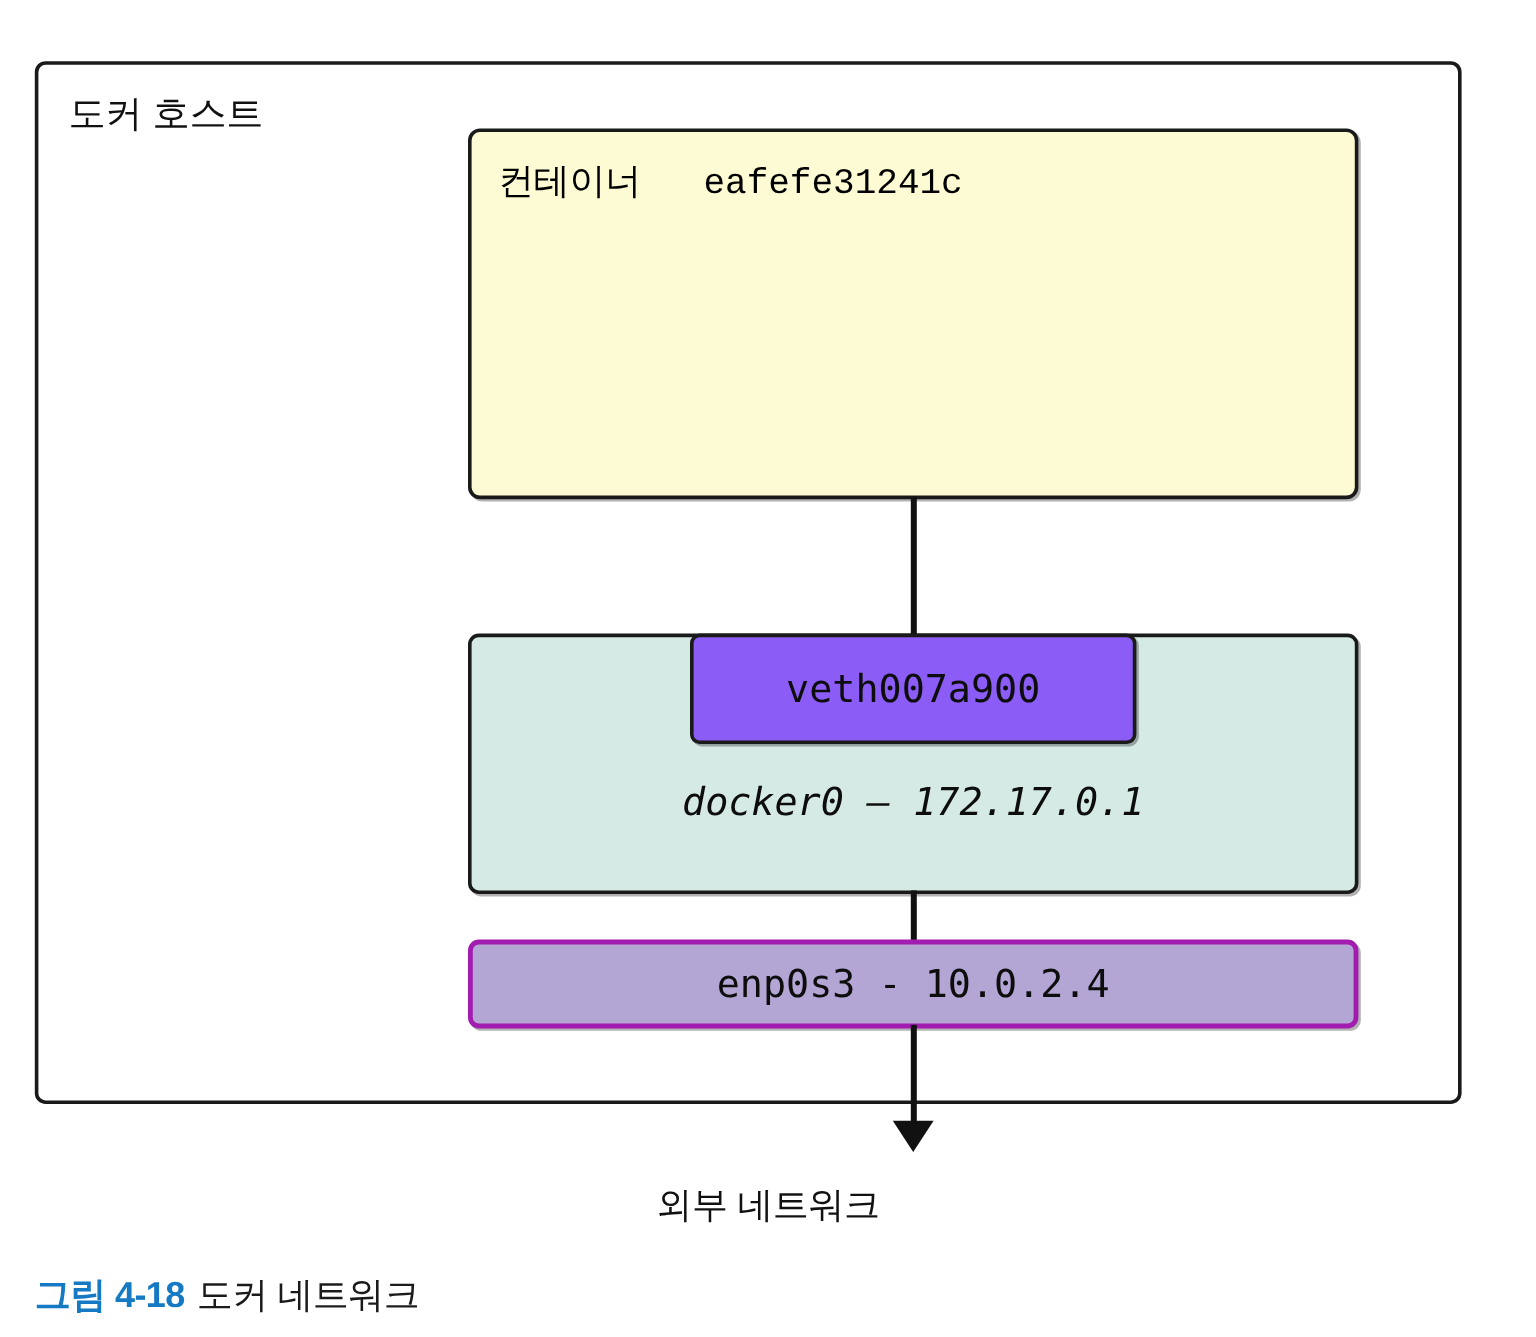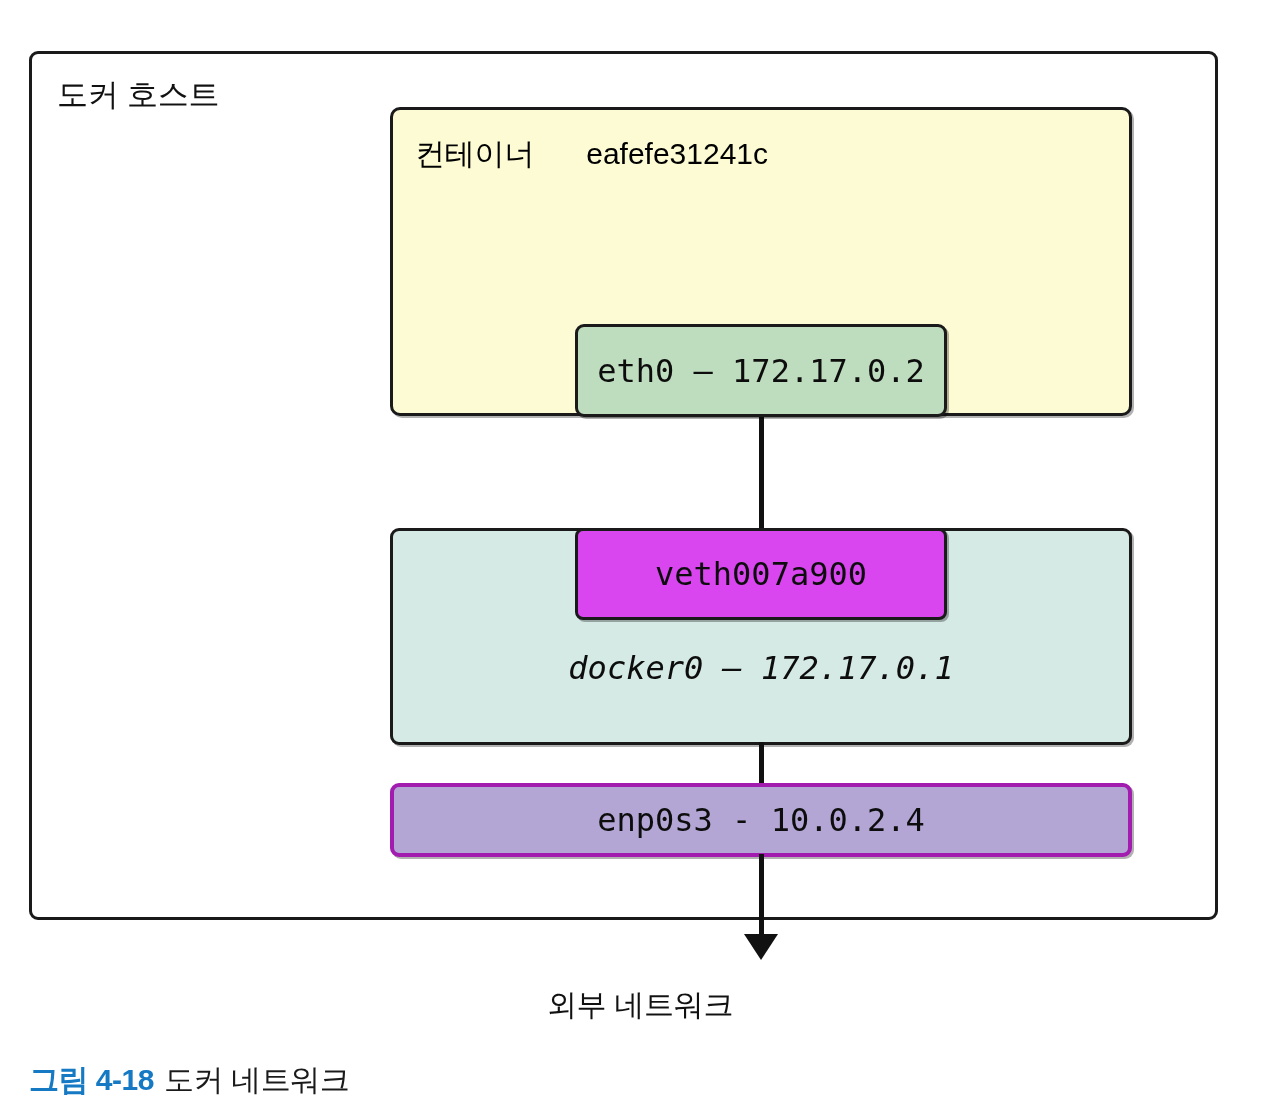--- a/index.html
+++ b/index.html
@@ -62,20 +62,21 @@
     box-shadow: 2px 2px 0 rgba(0,0,0,0.30);
   }
   .container-title {
     position: absolute;
     left: 415px;
     top: 134px;
     font-size: 30px;
     line-height: 40px;
     letter-spacing: -0.2px;
     white-space: nowrap;
+    font-family: Liberation Mono, monospace;
   }
   .container-title .cid {
     display: inline-block;
     margin-left: 52px;
     letter-spacing: 0px;
   }
 
   
   .eth0-box {
     position: absolute;
@@ -115,21 +116,21 @@
     font-style: italic;
   }
 
   
   .veth-box {
     position: absolute;
     left: 575px;
     top: 528px;
     width: 372px;
     height: 92px;
-    background: #d946ef;
+    background: #8b5cf6;
     border: 3px solid #1a1a1a;
     border-radius: 8px;
     box-sizing: border-box;
     box-shadow: 2px 2px 0 rgba(0,0,0,0.30);
     display: flex;
     align-items: center;
     justify-content: center;
   }
 
   
@@ -229,23 +230,20 @@
 
   <div class="container-box"></div>
   <div class="container-title"><span>컨테이너</span><span class="cid">eafefe31241c</span></div>
 
   <div class="docker0-box"></div>
   <div class="docker0-label mono">docker0 — 172.17.0.1</div>
 
   <div class="connector conn-eth-veth"></div>
   <div class="connector conn-docker-enp"></div>
 
-  <div class="eth0-box">
-      <span class="mono">eth0 — 172.17.0.2</span>
-    </div>
 
   <div class="veth-box">
       <span class="mono">veth007a900</span>
     </div>
 
   <div class="enp0s3-box">
       <span class="mono">enp0s3 - 10.0.2.4</span>
     </div>
 
   <div class="arrow-line"></div>

